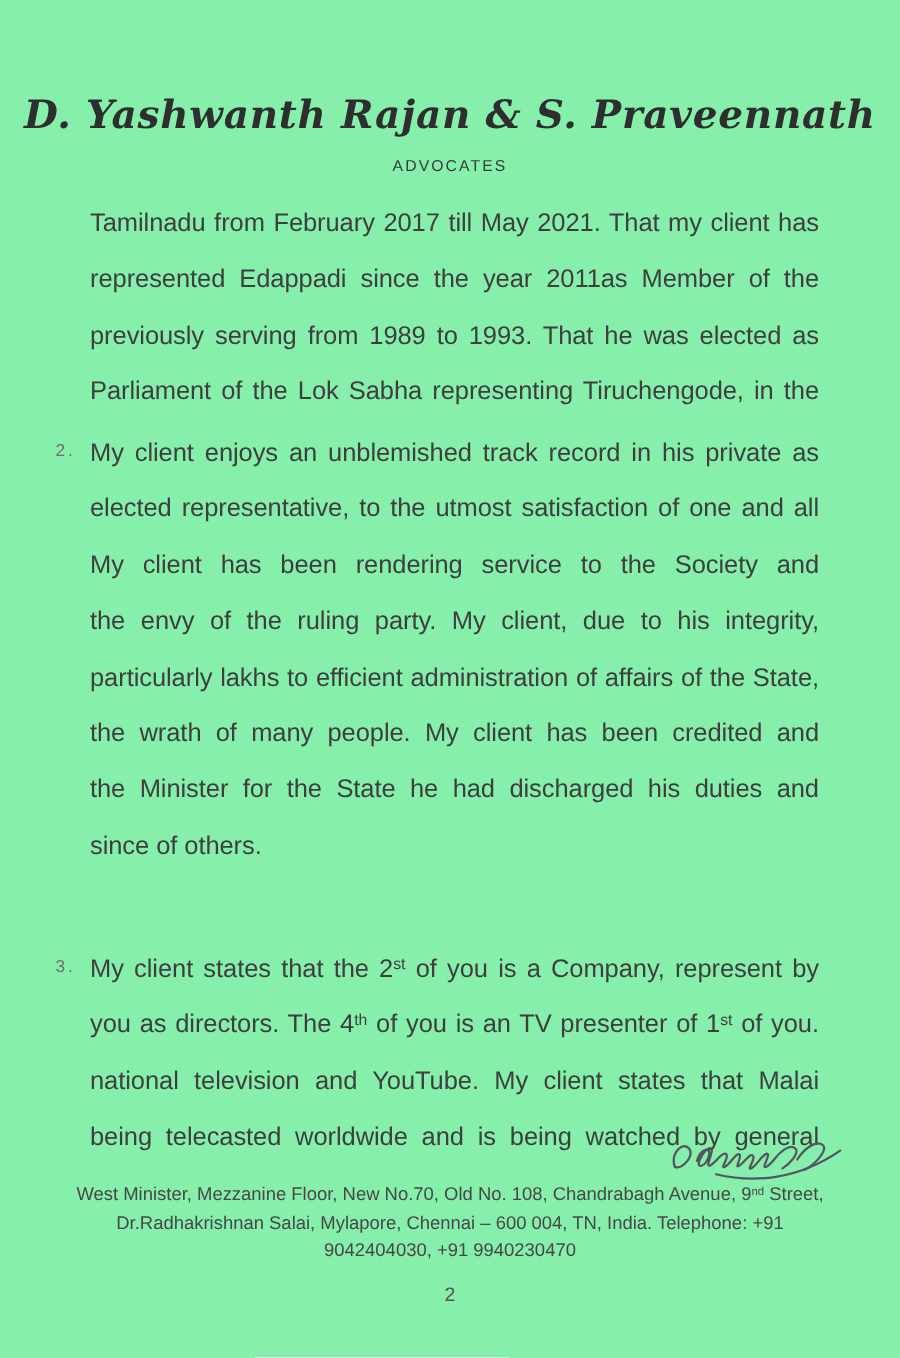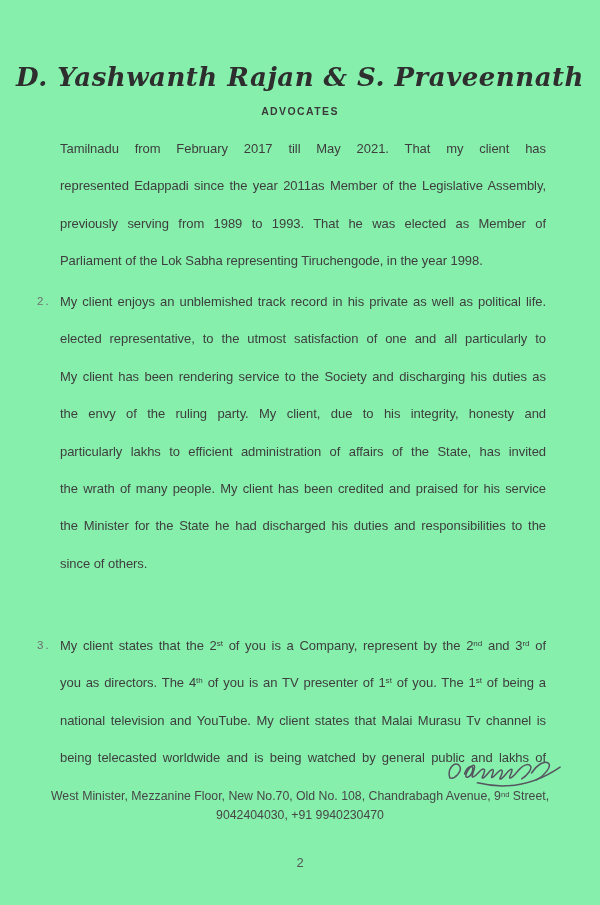--- a/index.html
+++ b/index.html
@@ -16,27 +16,27 @@
     position:absolute; top:62px; left:0; width:600px;
     text-align:center;
     font-family:"DejaVu Serif", serif;
     font-style:italic; font-weight:bold;
     font-size:26px; letter-spacing:0.5px;
     color:#2e2e2e;
   }
   .firm-subtitle {
     position:absolute; top:105px; left:0; width:600px;
     text-align:center;
-    font-weight:bold; font-size:10.5px; letter-spacing:1.4px;
+    font-weight:normal; font-size:10.5px; letter-spacing:1.4px;
     color:#3a3a3a;
   }
   .textblock { position:absolute; left:60px; width:486px; }
   .line {
     height:37.4px; line-height:37.4px;
-    font-size:13px; letter-spacing:-0.05px;
+    font-size:17px; letter-spacing:-0.05px;
     text-align:justify; text-align-last:justify;
     white-space:normal; overflow:hidden;
     color:#3e3e3e;
   }
   .line.last { text-align-last:left; }
   .num {
     position:absolute; left:-23px; top:0;
     line-height:37.4px; font-size:11.5px;
     letter-spacing:2px; color:#6f6f6f;
   }
@@ -95,18 +95,19 @@
 
   <svg class="signature" viewBox="0 0 130 38">
     <g fill="none" stroke="#55555f" stroke-width="1.5" stroke-linecap="round" stroke-linejoin="round">
       <path d="M12 25 C9 15 18 7 22 13 C25 18 17 27 12 25 M27 21 C30 12 37 11 35 18 C33 25 26 27 29 20 C33 12 38 10 37 15 C36 20 33 25 36 24 C40 22 43 16 46 16 C49 16 46 22 45 24 C44 27 48 24 51 20 C54 16 57 15 56 19 C55 23 53 26 56 24 C59 22 62 17 64 17 C67 17 64 23 63 25 C62 28 66 25 69 21 C72 17 76 14 75 18 C74 22 71 26 74 25 C78 23 81 17 84 15 C87 12 92 10 94 13 C96 16 90 23 85 26 M95 20 C100 12 108 7 112 10 C116 13 108 23 100 27"></path>
       <path d="M40 30 C65 36 95 34 124 14"></path>
     </g>
   </svg>
 
   <div class="address">
     <span class="addr-line"><span>West Minister, Mezzanine Floor, New No.70, Old No. 108, Chandrabagh Avenue, 9</span><sup>nd</sup><span> Street,</span></span>
+    <span class="addr-line"><span>Dr.Radhakrishnan Salai, Mylapore, Chennai – 600 004, TN, India. Telephone: +91</span></span>
     <span class="addr-line"><span>9042404030, +91 9940230470</span></span>
   </div>
 
   <div class="page-number">2</div>
 
 </div>
 
 </body></html>

